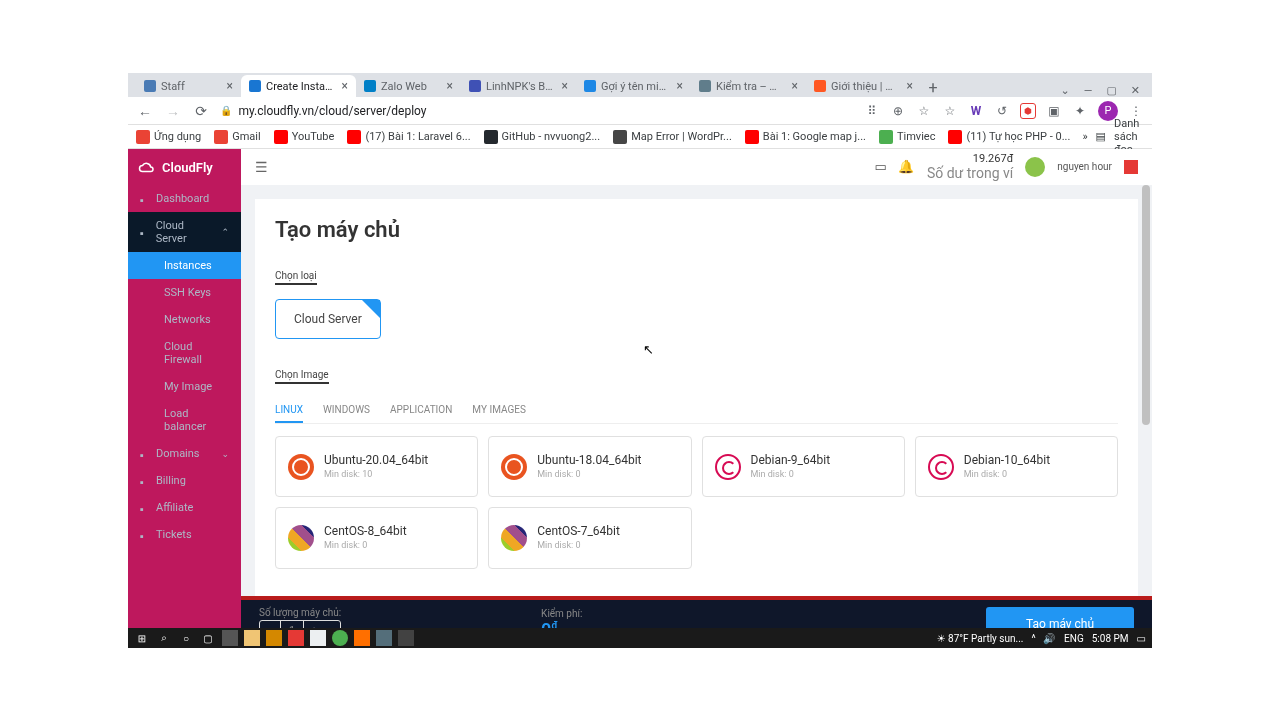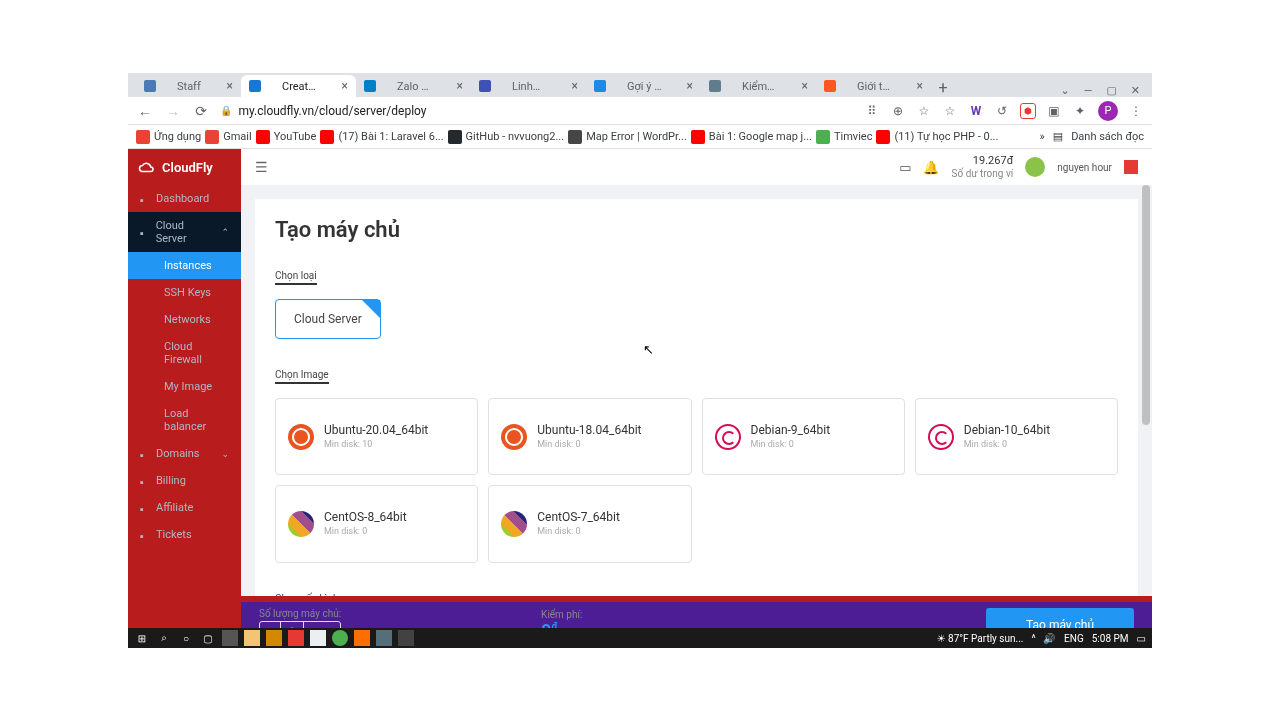--- a/index.html
+++ b/index.html
@@ -1,21 +1,21 @@
 <!DOCTYPE html>
 <html><head>
 <meta charset="utf-8">
 <style>
 * { margin: 0; padding: 0; box-sizing: border-box; font-family: -apple-system, BlinkMacSystemFont, "Segoe UI", Roboto, Arial, sans-serif; }
 body { background: #fff; width: 1280px; height: 720px; overflow: hidden; position: relative; }
 .viewport { position: absolute; top: 73px; left: 128px; width: 1024px; height: 575px; background: #fff; display: flex; flex-direction: column; }
 
 
 .chrome-top { height: 24px; background: #dee1e6; display: flex; align-items: flex-end; padding-left: 8px; }
-.tab { height: 22px; padding: 0 8px; font-size: 11px; display: flex; align-items: center; gap: 21px; border-radius: 6px 6px 0 0; min-width: 105px; max-width: 115px; color: #5f6368; position: relative; }
+.tab { height: 22px; padding: 0 8px; font-size: 11px; display: flex; align-items: center; gap: 5px; border-radius: 6px 6px 0 0; min-width: 105px; max-width: 115px; color: #5f6368; position: relative; }
 .tab.active { background: #fff; color: #202124; }
 .tab-fav { width: 12px; height: 12px; border-radius: 2px; flex-shrink: 0; }
 .tab-title { white-space: nowrap; overflow: hidden; text-overflow: ellipsis; flex: 1; }
 .tab-close { font-size: 12px; color: #5f6368; margin-left: 4px; }
 .tab-add { width: 24px; text-align: center; color: #5f6368; font-size: 16px; }
 .win-controls { margin-left: auto; display: flex; gap: 14px; padding: 0 12px; font-size: 11px; color: #5f6368; }
 
 .addr-bar { height: 28px; background: #fff; display: flex; align-items: center; padding: 0 8px; gap: 10px; border-bottom: 1px solid #e0e0e0; }
 .nav-icon { width: 18px; height: 18px; display: flex; align-items: center; justify-content: center; color: #5f6368; font-size: 14px; }
 .url-field { flex: 1; font-size: 12px; color: #202124; display: flex; align-items: center; gap: 6px; }
@@ -24,69 +24,69 @@
 .addr-ico { width: 16px; height: 16px; display:flex;align-items:center;justify-content:center;color:#5f6368;font-size:12px; }
 .avatar-circle { width: 20px; height: 20px; border-radius: 50%; background: #9c27b0; color:#fff;font-size:11px;display:flex;align-items:center;justify-content:center; }
 
 .bm-bar { height: 24px; background: #fff; display: flex; align-items: center; padding: 0 8px; gap: 12px; border-bottom: 1px solid #e0e0e0; font-size: 11px; color: #3c4043; }
 .bm { display: flex; align-items: center; gap: 4px; white-space: nowrap; }
 .bm-icon { width: 14px; height: 14px; border-radius: 2px; }
 .bm-right { margin-left: auto; display:flex;align-items:center;gap:8px; }
 
 
 .app { flex: 1; display: flex; background: #f0f2f5; overflow: hidden; }
-.sidebar { width: 113px; background: #b91c1c; color: #adb8c6; font-size: 11px; display: flex; flex-direction: column; }
+.sidebar { width: 113px; background: #be185d; color: #adb8c6; font-size: 11px; display: flex; flex-direction: column; }
 .brand { height: 36px; display: flex; align-items: center; gap: 6px; padding: 0 10px; color: #fff; font-weight: 600; font-size: 13px; }
 .cloud-svg { width: 18px; height: 14px; }
 .nav-item { padding: 7px 12px; display: flex; align-items: center; gap: 6px; cursor: pointer; }
 .nav-item.sub { padding-left: 36px; }
 .nav-item.active { background: #2196f3; color: #fff; }
 .nav-item.expanded { background: #0a1929; }
 .nav-ico { width: 10px; height: 10px; display:inline-block; }
 .nav-chev { margin-left: auto; font-size: 9px; }
 
 .main { flex: 1; display: flex; flex-direction: column; background: #f0f2f5; }
 .topbar { height: 36px; background: #fff; display: flex; align-items: center; padding: 0 14px; gap: 10px; }
 .toggle-side { font-size: 14px; color: #666; }
 .top-right { margin-left: auto; display: flex; align-items: center; gap: 12px; font-size: 10px; color: #555; }
 .balance { text-align: right; line-height: 1.2; }
 .bal-amt { font-size: 11px; color: #333; }
-.bal-lbl { font-size: 10px; color: #888; }
+.bal-lbl { font-size: 14px; color: #888; }
 .user-ava { width: 20px; height: 20px; border-radius: 50%; background: #8bc34a; }
 .red-sq { width: 14px; height: 14px; background: #e53935; }
 
 .content { flex: 1; padding: 14px; overflow: auto; position: relative; }
 .card { background: #fff; padding: 18px 20px; }
 .page-title { font-size: 22px; font-weight: 600; color: #333; margin-bottom: 22px; }
 .section-lbl { font-size: 10px; color: #444; border-bottom: 2px solid #333; display: inline-block; padding-bottom: 2px; margin-bottom: 14px; }
 
 .type-row { display: flex; gap: 10px; margin-bottom: 24px; }
 .type-card { border: 1px solid #d0d0d0; border-radius: 4px; padding: 12px 18px; font-size: 12px; color: #444; position: relative; cursor: pointer; }
 .type-card.selected { border-color: #2196f3; }
 .type-card.selected::after { content: ""; position: absolute; top: 0; right: 0; border-style: solid; border-width: 0 18px 18px 0; border-color: transparent #2196f3 transparent transparent; }
 
 .imgtabs { display: flex; gap: 20px; font-size: 10px; color: #888; margin-bottom: 12px; border-bottom: 1px solid #eee; }
 .imgtab { padding: 6px 0; cursor: pointer; }
 .imgtab.active { color: #2196f3; border-bottom: 2px solid #2196f3; }
 
 .img-grid { display: grid; grid-template-columns: repeat(4, 1fr); gap: 10px; margin-bottom: 24px; }
-.img-card { border: 1px solid #e0e0e0; border-radius: 4px; padding: 24px 12px; display: flex; gap: 10px; align-items: center; cursor: pointer; }
+.img-card { border: 1px solid #e0e0e0; border-radius: 4px; padding: 16px 12px; display: flex; gap: 10px; align-items: center; cursor: pointer; }
 .os-ico { width: 26px; height: 26px; border-radius: 50%; flex-shrink: 0; }
 .os-ubuntu { background: #e95420; position: relative; }
 .os-ubuntu::after { content: ""; position: absolute; width: 14px; height: 14px; border: 2px solid #fff; border-radius: 50%; top: 4px; left: 4px; }
 .os-debian { border: 2px solid #d70a53; border-radius: 50%; background: #fff; position: relative; }
 .os-debian::after { content: ""; position:absolute; width:10px;height:10px;border:2px solid #d70a53; border-radius:50%; top:5px; left:5px; border-right-color:transparent; }
 .os-centos { background: linear-gradient(45deg, #9ccd2a 25%, #efa724 25% 50%, #a14f8c 50% 75%, #262577 75%); }
 .img-info { line-height: 1.3; }
 .img-name { font-size: 12px; color: #333; }
 .img-disk { font-size: 9px; color: #aaa; }
 
 .scroll-thumb { position:absolute; right:2px; top:0; width:8px; height:240px; background:#c0c0c0; border-radius:4px; }
 
-.footer { height: 52px; background: #4c1d95; border-top: 6px solid #b91c1c; display: flex; align-items: center; padding: 0 18px; }
+.footer { height: 52px; background: #0f172a; border-top: 4px solid #b91c1c; display: flex; align-items: center; padding: 0 18px; }
 .qty-block { font-size: 10px; color: #888; }
 .qty-ctrl { display: flex; border: 1px solid #ddd; border-radius: 3px; margin-top: 2px; font-size: 11px; }
 .qty-btn { width: 20px; text-align: center; padding: 3px 0; cursor: pointer; color: #888; }
 .qty-val { width: 24px; text-align: center; padding: 3px 0; border-left: 1px solid #ddd; border-right: 1px solid #ddd; }
 .price-block { margin-left: 200px; font-size: 10px; color: #888; }
 .price-val { font-size: 18px; color: #2196f3; font-weight: 600; }
 .price-val sup { font-size: 10px; }
 .price-unit { font-size: 11px; color: #999; }
 .create-btn { margin-left: auto; background: #2196f3; color: #fff; border: none; padding: 10px 40px; font-size: 12px; border-radius: 3px; cursor: pointer; }
 
@@ -166,21 +166,21 @@
       <div class="addr-ico">↺</div>
       <div class="addr-ico" style="border:1px solid #e53935;border-radius:3px;font-size:9px;color:#e53935">⬢</div>
       <div class="addr-ico">▣</div>
       <div class="addr-ico">✦</div>
       <div class="avatar-circle">P</div>
       <div class="addr-ico">⋮</div>
     </div>
   </div>
 
   <div class="bm-bar">
-    <div id="bm-container" style="display:flex;gap:4px;">
+    <div id="bm-container" style="display:flex;gap:13px;">
         <div class="bm">
           <div class="bm-icon" style="background:#ea4335"></div>
           <span>Ứng dụng</span>
         </div>
         <div class="bm">
           <div class="bm-icon" style="background:#ea4335"></div>
           <span>Gmail</span>
         </div>
         <div class="bm">
           <div class="bm-icon" style="background:#ff0000"></div>
@@ -294,20 +294,26 @@
         <div class="scroll-thumb"></div>
         <div class="card">
           <h1 class="page-title">Tạo máy chủ</h1>
 
           <div class="section-lbl">Chọn loại</div>
           <div class="type-row" id="type-row">
               <div class="type-card selected"><span>Cloud Server</span></div>
             </div>
 
           <div class="section-lbl">Chọn Image</div>
+          <div class="imgtabs" id="imgtabs">
+              <div class="imgtab active">LINUX</div>
+              <div class="imgtab">WINDOWS</div>
+              <div class="imgtab">APPLICATION</div>
+              <div class="imgtab">MY IMAGES</div>
+            </div>
           <div class="img-grid" id="img-grid">
               <div class="img-card">
                 <div class="os-ico os-ubuntu"></div>
     <div class="img-info">
       <div class="img-name">Ubuntu-20.04_64bit</div>
       <div class="img-disk">Min disk: 10</div>
     </div>
               </div>
               <div class="img-card">
                 <div class="os-ico os-ubuntu"></div>

